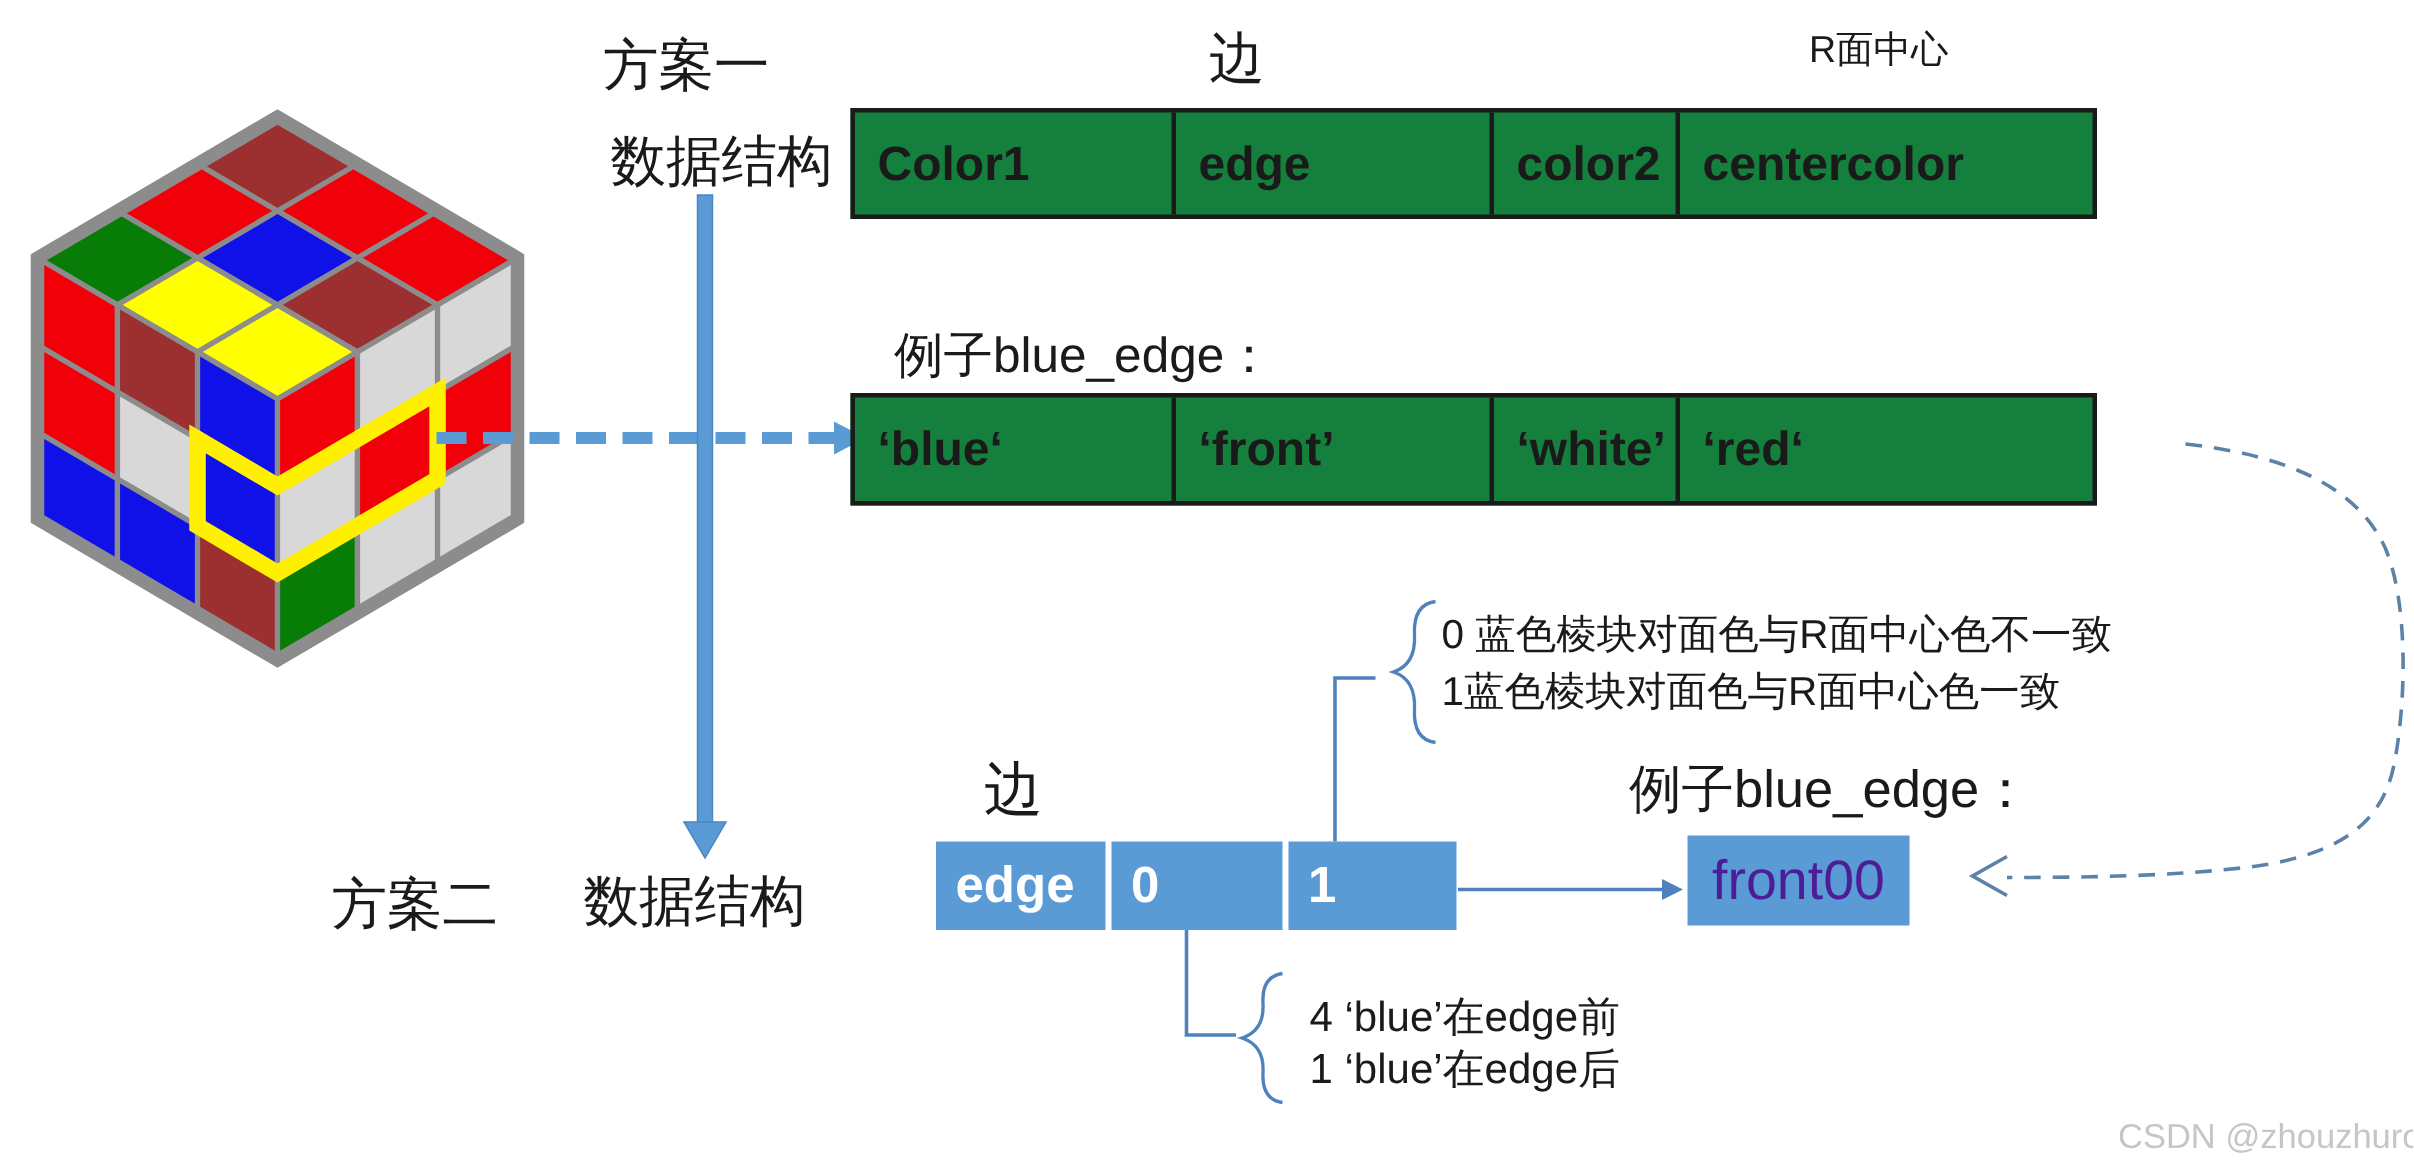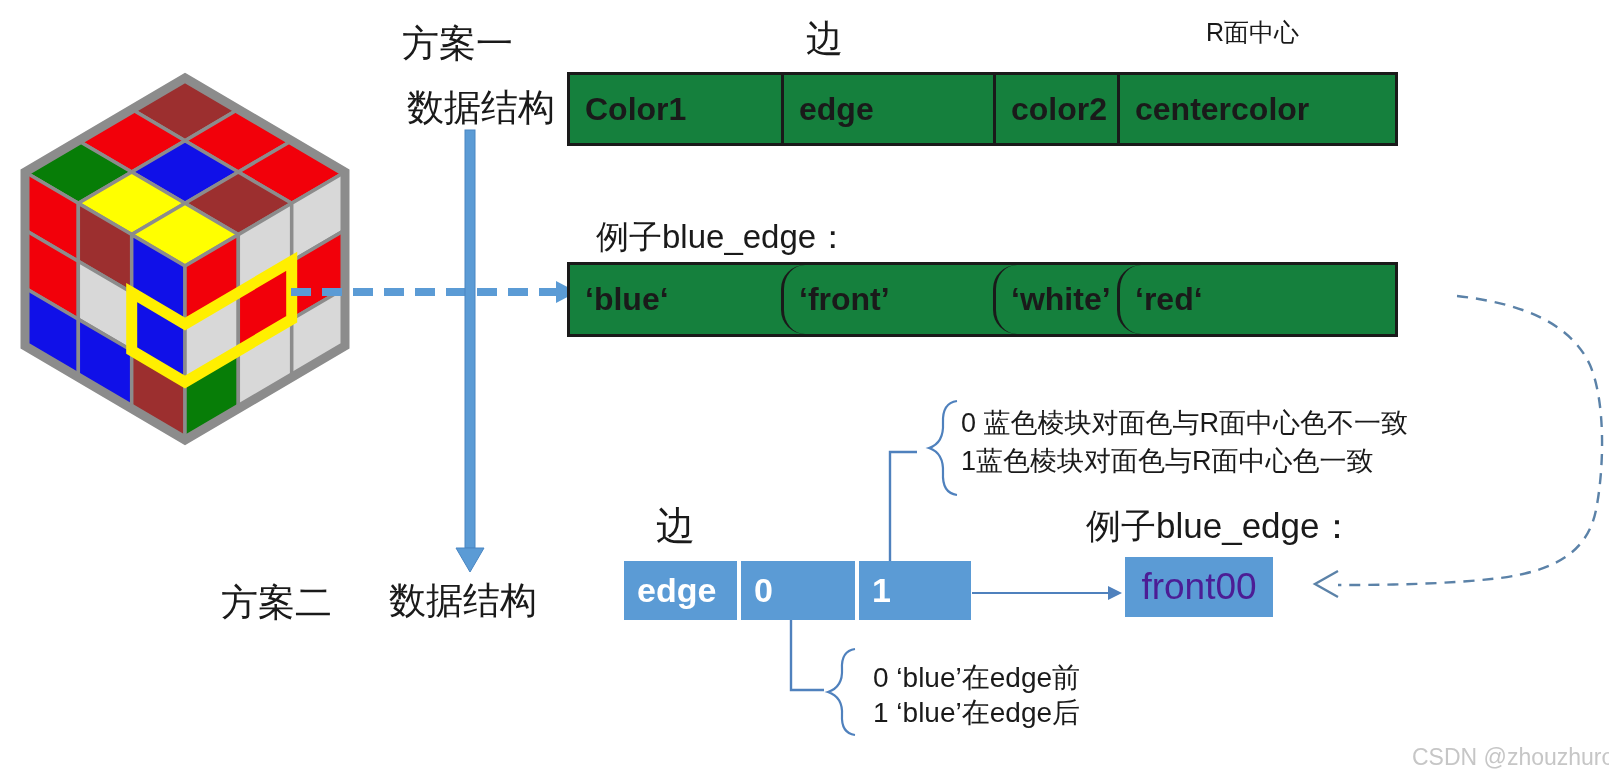--- a/index.html
+++ b/index.html
@@ -19,21 +19,21 @@
   .ex1-title     {left:596px;top:215px; font-size:33px;}
   .lbl-edge-bot  {left:656px;top:499px; font-size:39px;}
   .ex2-title     {left:1086px;top:503px;font-size:35px;}
 
   
   .dtable{position:absolute;left:567px;display:flex;border:3px solid var(--tableBorder);background:#15803d;box-sizing:content-box;align-items:flex-end;}
   .t1{top:72px;}
   .t2{top:262px;}
   .dtable .cell{font-weight:bold;font-size:32px;color:var(--text);padding-left:15px;display:flex;align-items:center;box-sizing:border-box;}
   .t1 .cell{height:68px;}
-  .t2 .cell{height:69px;border-radius:24px;}
+  .t2 .cell{height:69px;}
   .dtable .c1{width:211px;}
   .dtable .c2{width:212px;border-left:3px solid var(--tableBorder);}
   .dtable .c3{width:124px;border-left:3px solid var(--tableBorder);}
   .dtable .c4{width:278px;border-left:3px solid var(--tableBorder);}
 
   
   .bluebar{position:absolute;left:624px;top:561px;display:flex;gap:4px;}
   .bluebar .bcell{background:var(--accent);height:59px;color:var(--barText);
                   font-weight:bold;font-size:34px;display:flex;align-items:center;padding-left:13px;box-sizing:border-box;}
   .bluebar .b1{width:113px;}
@@ -152,18 +152,18 @@
   </div>
 
   <div class="abs cn ex2-title">例子blue_edge：</div>
   <div class="front-box">front00</div>
 
   <div class="ann ann-top cn">
     <div>0 蓝色棱块对面色与R面中心色不一致</div>
     <div>1蓝色棱块对面色与R面中心色一致</div>
   </div>
   <div class="ann ann-bot cn">
-    <div>0 ‘blue’在edge前</div>
+    <div>4 ‘blue’在edge前</div>
     <div>1 ‘blue’在edge后</div>
   </div>
 
   <div class="abs watermark">CSDN @zhouzhurong</div>
 </div>
 
 </body></html>

